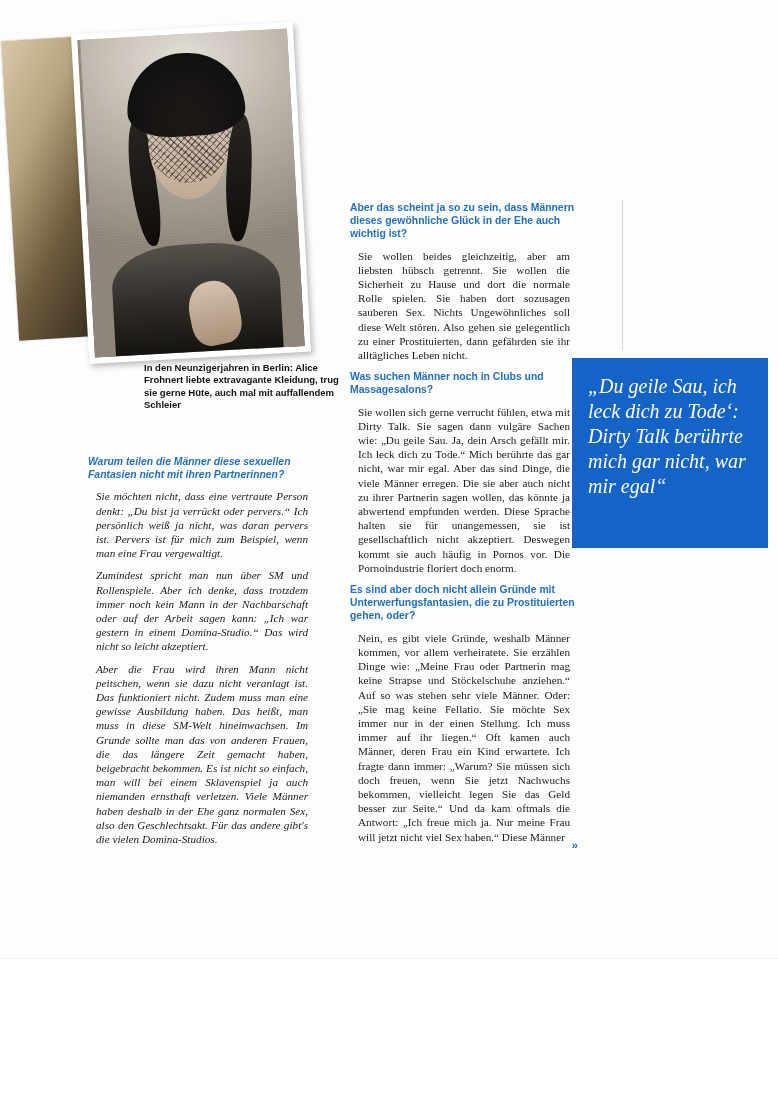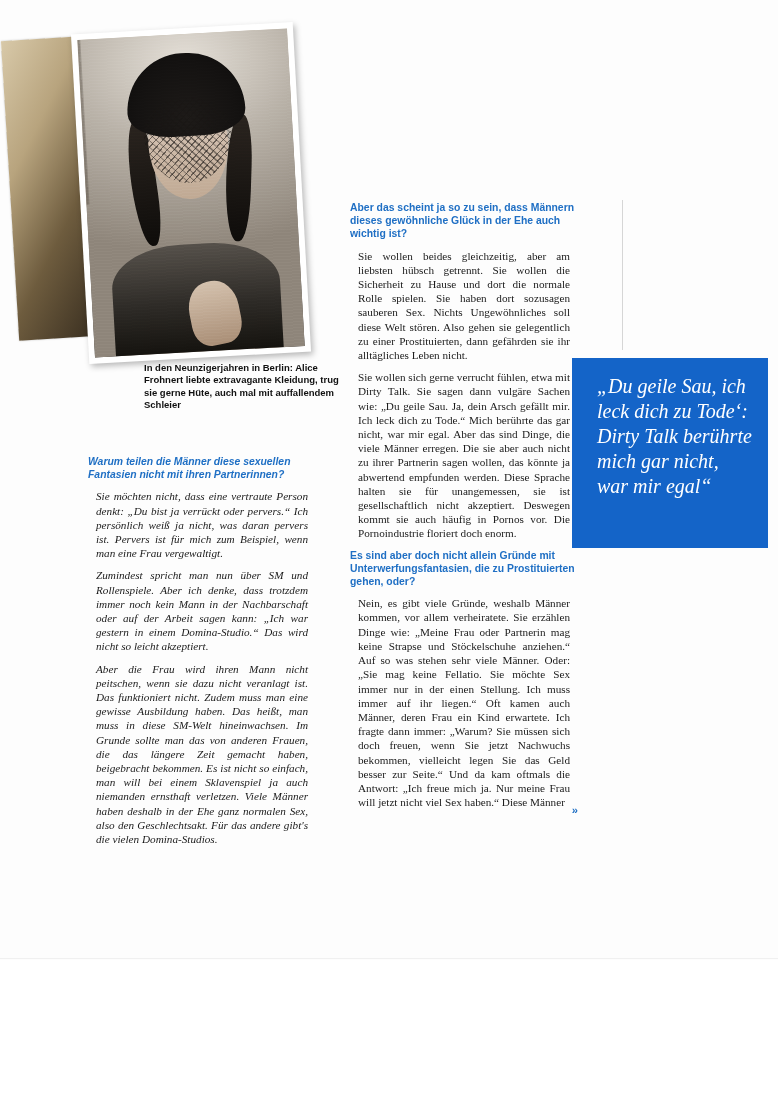--- a/index.html
+++ b/index.html
@@ -168,21 +168,21 @@
     left: 572px;
     top: 358px;
     width: 196px;
     height: 190px;
     background: #1464c8;
     color: #ffffff;
     font-family: "Liberation Serif", serif;
     font-style: italic;
     font-size: 20px;
     line-height: 25px;
-    padding: 16px 14px 0 25px;
+    padding: 16px 14px 0 16px;
     box-sizing: border-box;
   }
   .rule-right {
     position: absolute;
     left: 622px;
     top: 200px;
     width: 1px;
     height: 150px;
     background: #d6d6d6;
   }
@@ -235,20 +235,21 @@
   <div class="col col-1">
     <div class="q">Warum teilen die Männer diese sexuellen Fantasien nicht mit ihren Partnerinnen?</div>
     <p class="a">Sie möchten nicht, dass eine vertraute Person denkt: „Du bist ja verrückt oder pervers.“ Ich persönlich weiß ja nicht, was daran pervers ist. Pervers ist für mich zum Beispiel, wenn man eine Frau vergewaltigt.</p>
     <p class="a">Zumindest spricht man nun über SM und Rollenspiele. Aber ich denke, dass trotzdem immer noch kein Mann in der Nachbarschaft oder auf der Arbeit sagen kann: „Ich war gestern in einem Domina-Studio.“ Das wird nicht so leicht akzeptiert.</p>
     <p class="a">Aber die Frau wird ihren Mann nicht peitschen, wenn sie dazu nicht veranlagt ist. Das funktioniert nicht. Zudem muss man eine gewisse Ausbildung haben. Das heißt, man muss in diese SM-Welt hineinwachsen. Im Grunde sollte man das von anderen Frauen, die das längere Zeit gemacht haben, beigebracht bekommen. Es ist nicht so einfach, man will bei einem Sklavenspiel ja auch niemanden ernsthaft verletzen. Viele Männer haben deshalb in der Ehe ganz normalen Sex, also den Geschlechtsakt. Für das andere gibt's die vielen Domina-Studios.</p>
   </div>
 
   <div class="col col-2">
     <div class="q">Aber das scheint ja so zu sein, dass Männern dieses gewöhnliche Glück in der Ehe auch wichtig ist?</div>
     <p class="a">Sie wollen beides gleichzeitig, aber am liebsten hübsch getrennt. Sie wollen die Sicherheit zu Hause und dort die normale Rolle spielen. Sie haben dort sozusagen sauberen Sex. Nichts Ungewöhnliches soll diese Welt stören. Also gehen sie gelegentlich zu einer Prostituierten, dann gefährden sie ihr alltägliches Leben nicht.</p>
+    <div class="q">Was suchen Männer noch in Clubs und Massagesalons?</div>
     <p class="a">Sie wollen sich gerne verrucht fühlen, etwa mit Dirty Talk. Sie sagen dann vulgäre Sachen wie: „Du geile Sau. Ja, dein Arsch gefällt mir. Ich leck dich zu Tode.“ Mich berührte das gar nicht, war mir egal. Aber das sind Dinge, die viele Männer erregen. Die sie aber auch nicht zu ihrer Partnerin sagen wollen, das könnte ja abwertend empfunden werden. Diese Sprache halten sie für unangemessen, sie ist gesellschaftlich nicht akzeptiert. Deswegen kommt sie auch häufig in Pornos vor. Die Pornoindustrie floriert doch enorm.</p>
     <div class="q">Es sind aber doch nicht allein Gründe mit Unterwerfungsfantasien, die zu Prostituierten gehen, oder?</div>
     <p class="a">Nein, es gibt viele Gründe, weshalb Männer kommen, vor allem verheiratete. Sie erzählen Dinge wie: „Meine Frau oder Partnerin mag keine Strapse und Stöckelschuhe anziehen.“ Auf so was stehen sehr viele Männer. Oder: „Sie mag keine Fellatio. Sie möchte Sex immer nur in der einen Stellung. Ich muss immer auf ihr liegen.“ Oft kamen auch Männer, deren Frau ein Kind erwartete. Ich fragte dann immer: „Warum? Sie müssen sich doch freuen, wenn Sie jetzt Nachwuchs bekommen, vielleicht legen Sie das Geld besser zur Seite.“ Und da kam oftmals die Antwort: „Ich freue mich ja. Nur meine Frau will jetzt nicht viel Sex haben.“ Diese Männer</p>
     <div style="text-align:right; margin-top:-14px;">
       <span class="arrow">»</span>
     </div>
   </div>
 
   <div class="rule-right"></div>
 

